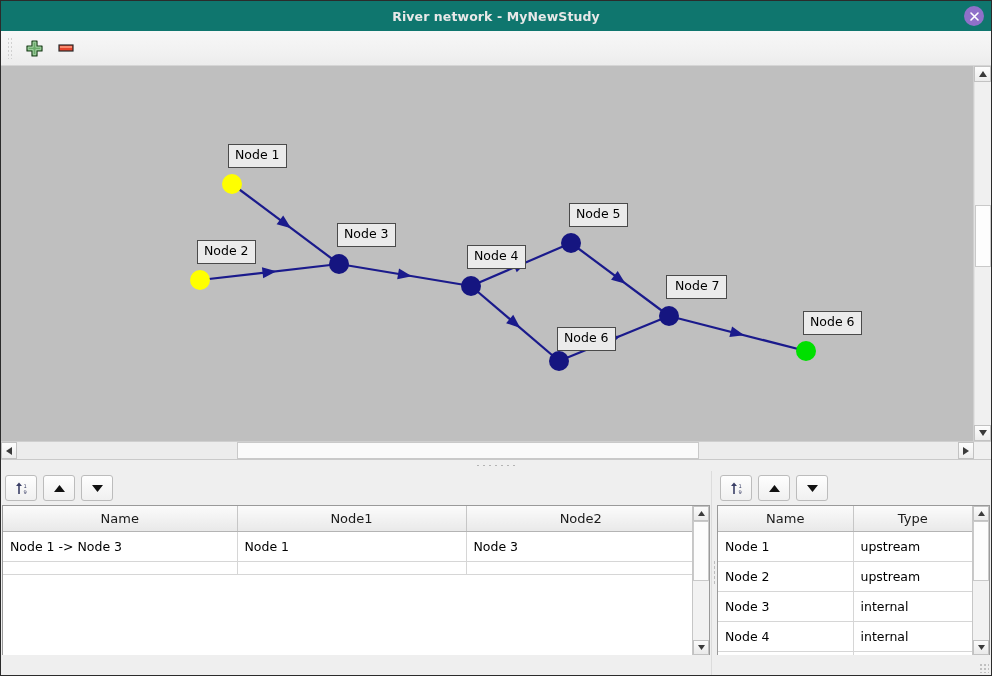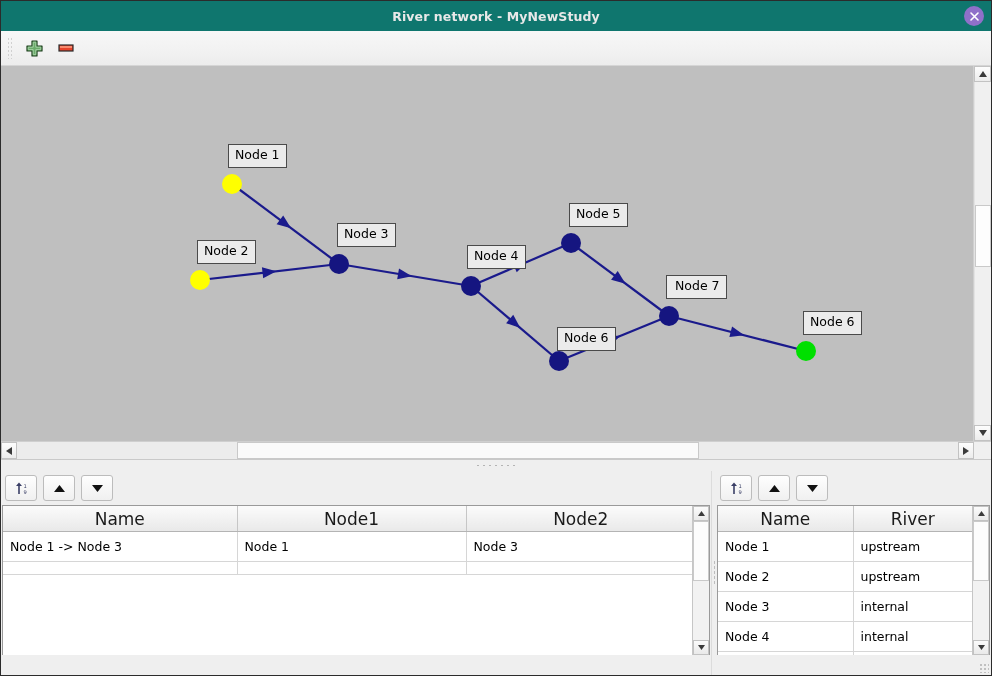--- a/index.html
+++ b/index.html
@@ -287,21 +287,21 @@
   table.grid {
     border-collapse: collapse;
     width: 100%;
     table-layout: fixed;
   }
   table.grid th {
     background: linear-gradient(to bottom, #fbfbfb 0%, #f2f2f2 50%, #e9e9e9 100%);
     border-right: 1px solid #c6c6c6;
     border-bottom: 1px solid #b4b4b4;
     font-weight: normal;
-    font-size: 17px;
+    font-size: 13px;
     height: 23px;
     text-align: center;
     color: #1a1a1a;
     user-select: none;
   }
   table.grid th:last-child { border-right: none; margin-left: 24px; }
   table.grid td {
     border-right: 1px solid #d6d6d6;
     border-bottom: 1px solid #d6d6d6;
     height: 29px;
@@ -578,21 +578,21 @@
       <div class="table-area">
         <div class="table-scrollhost">
           <table class="grid">
             <colgroup>
                 <col style="width:135px">
                 <col style="width:auto">
               </colgroup>
             <thead>
                 <tr id="nodes-head">
                   <th>Name</th>
-                  <th>River</th>
+                  <th>Type</th>
                 </tr>
               </thead>
             <tbody id="nodes-body">
                 <tr>
                   <td>Node 1</td>
                   <td>upstream</td>
                 </tr>
                 <tr>
                   <td>Node 2</td>
                   <td>upstream</td>

